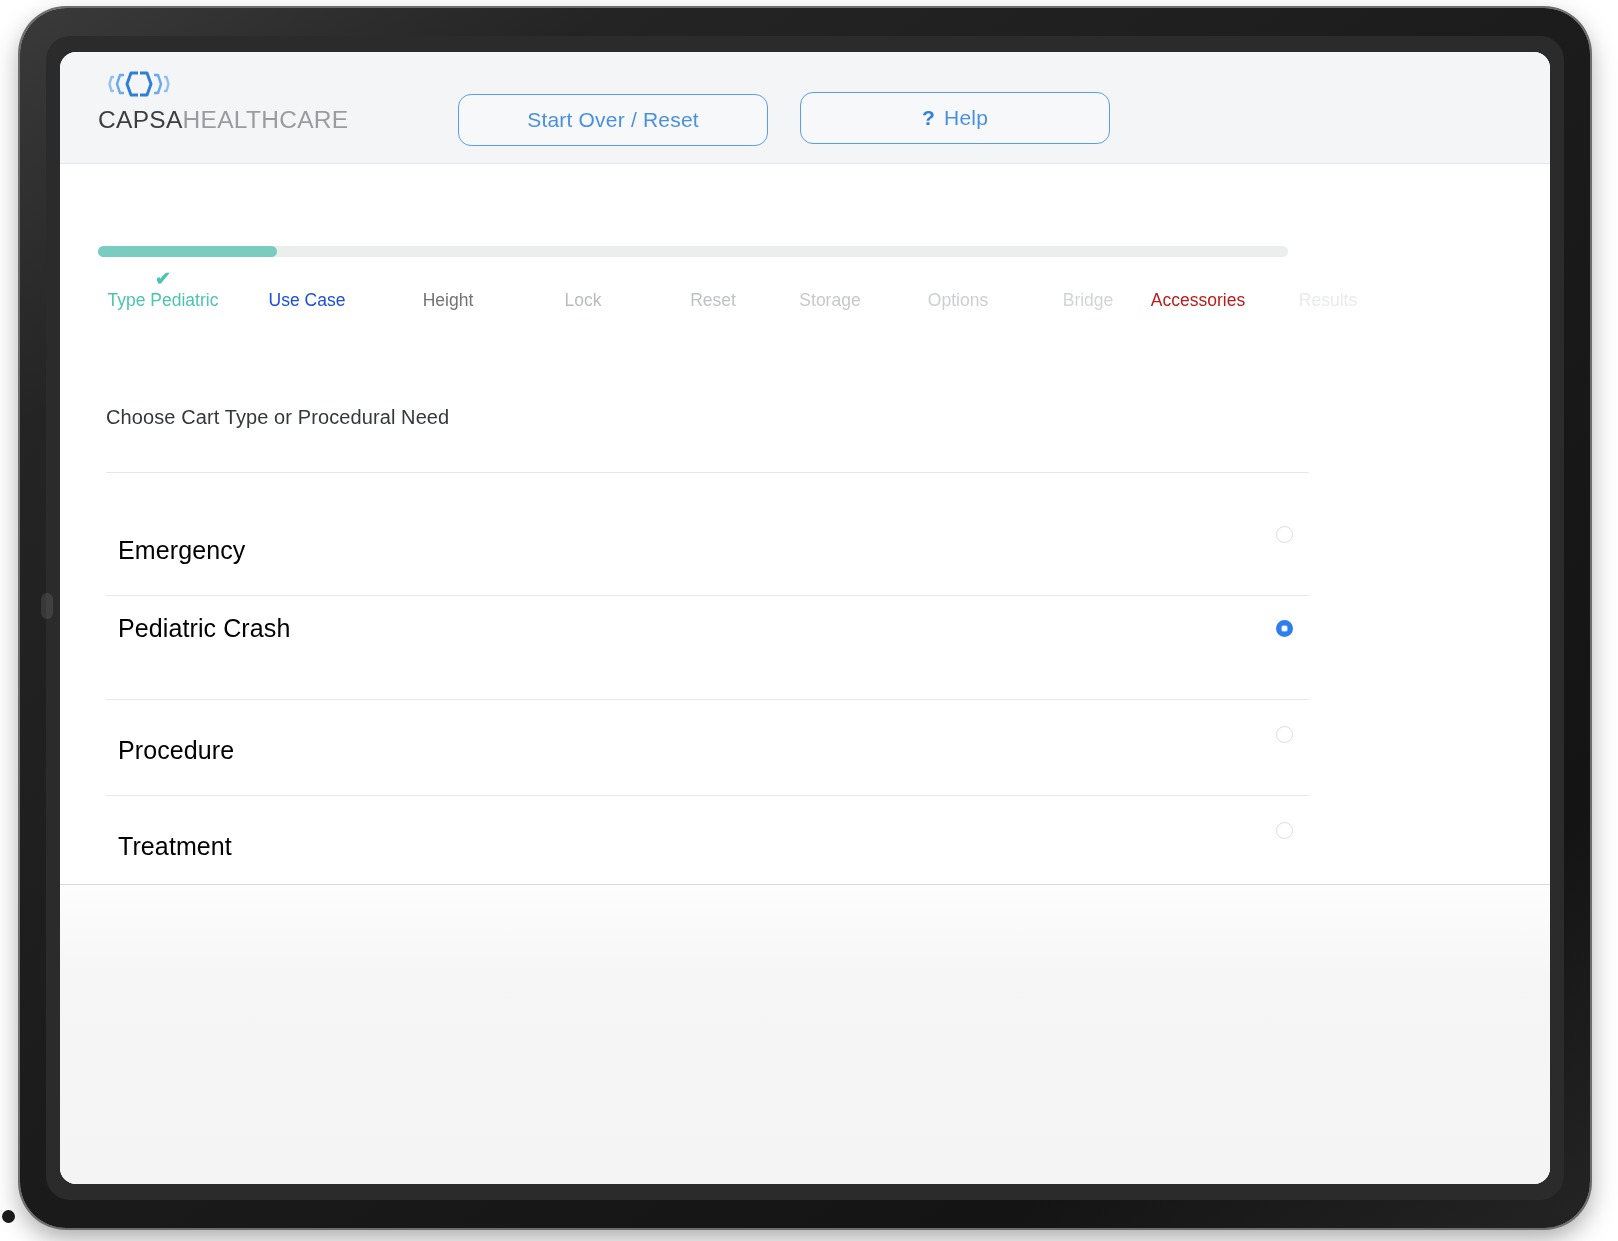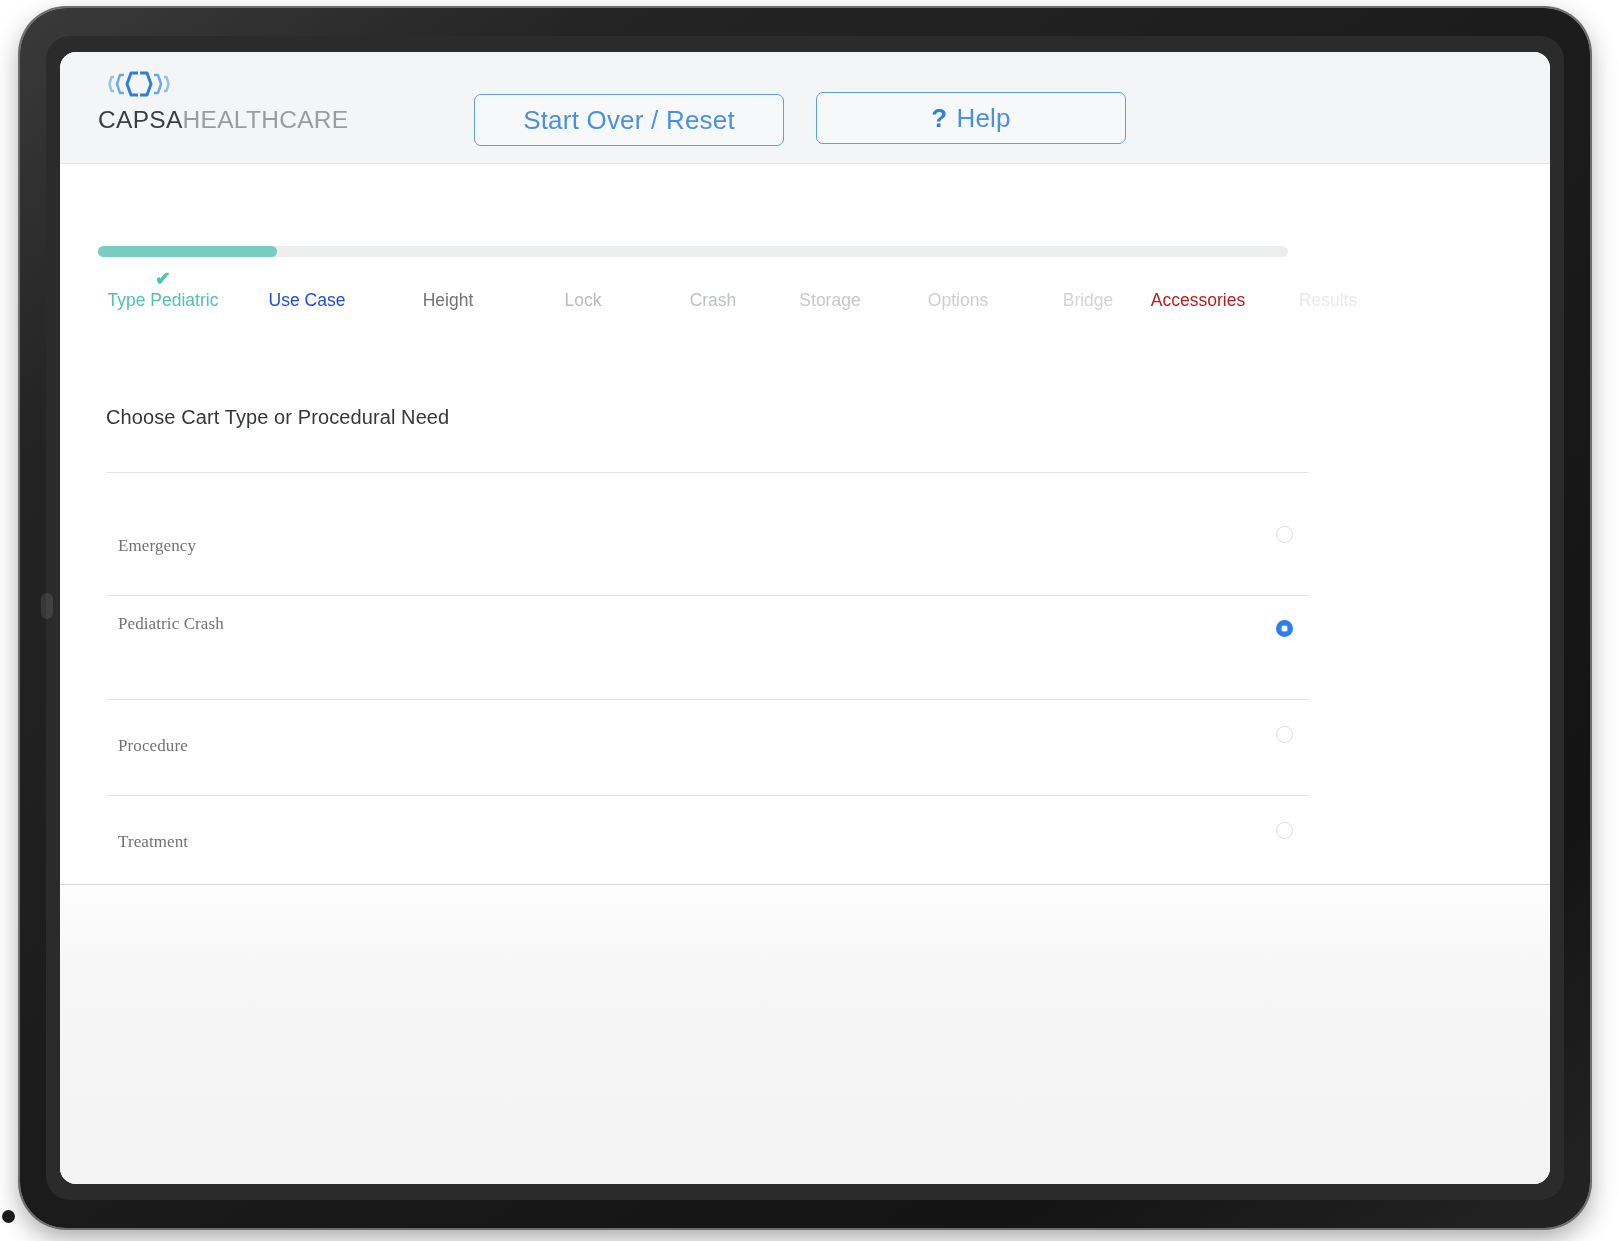--- a/index.html
+++ b/index.html
@@ -90,33 +90,32 @@
     white-space: nowrap;
   }
   #brand-text .capsa { color: #3c3f42; }
   #brand-text .healthcare { color: #9a9da0; }
 
   .hdr-btn {
     position: absolute;
     top: 42px;
     height: 52px;
     border: 1px solid #5b9bf0;
-    border-radius: 7px;
+    border-radius: 13px;
     background: #f7f8f9;
     color: #4a90e2;
     font-family: "Liberation Sans", sans-serif;
-    font-size: 26px;
+    font-size: 21px;
     font-weight: 400;
     letter-spacing: 0.2px;
     cursor: pointer;
     display: flex;
     align-items: center;
     justify-content: center;
     white-space: nowrap;
-    margin-left: 16px;
   }
   #btn-start-over { left: 398px;  width: 310px; top: 42px; }
   #btn-help       { left: 740px;  width: 310px; top: 40px; }
   #btn-quote      { left: 1090px; width: 310px; top: 38px; }
   #btn-help .qmark { font-weight: 700; margin-right: 9px; color: #2f7fe0; }
 
   
   #progress-area {
     position: absolute;
     left: 0;
@@ -205,25 +204,24 @@
     border-bottom: 1px solid #e7e8e9;
     padding: 0 0 0 12px;
     cursor: pointer;
   }
   .option-row.compact { height: 96px; }
   .option-row.tall    { height: 104px; }
 
   .option-label {
     position: absolute;
     left: 12px;
-    font-size: 17px;
-    color: #737373;
+    font-size: 25px;
+    color: #000000;
     letter-spacing: 0.1px;
     white-space: nowrap;
-    font-family: Liberation Serif, serif;
   }
   .option-row.compact .option-label { top: 36px; }
   .option-row.tall .option-label { top: 18px; }
 
   .option-desc {
     position: absolute;
     left: 12px;
     top: 53px;
     font-size: 16.5px;
     color: #9b9ea1;
@@ -311,21 +309,21 @@
           <div class="step" style="left: 275px; width: 150px;">
             <span class="step-check"></span>
             <span class="step-label" style="color: #737373;">Height</span>
           </div>
           <div class="step" style="left: 410px; width: 150px;">
             <span class="step-check"></span>
             <span class="step-label" style="color: rgb(185, 188, 190);">Lock</span>
           </div>
           <div class="step" style="left: 540px; width: 150px;">
             <span class="step-check"></span>
-            <span class="step-label" style="color: rgb(191, 194, 196);">Crash</span>
+            <span class="step-label" style="color: rgb(191, 194, 196);">Reset</span>
           </div>
           <div class="step" style="left: 657px; width: 150px;">
             <span class="step-check"></span>
             <span class="step-label" style="color: rgb(198, 200, 202);">Storage</span>
           </div>
           <div class="step" style="left: 785px; width: 150px;">
             <span class="step-check"></span>
             <span class="step-label" style="color: rgb(204, 206, 208);">Options</span>
           </div>
           <div class="step" style="left: 915px; width: 150px;">

